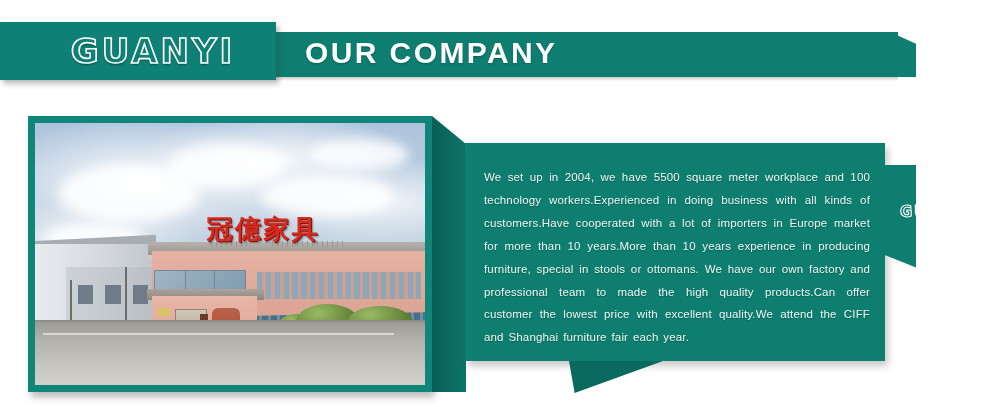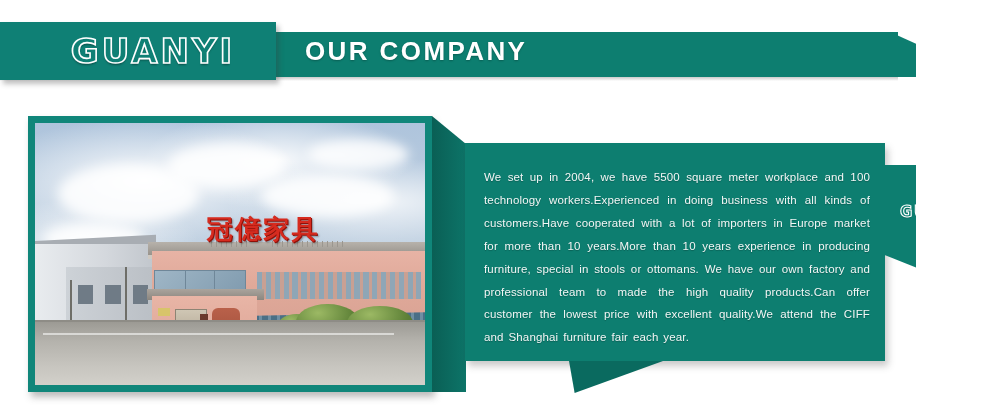--- a/index.html
+++ b/index.html
@@ -39,21 +39,21 @@
     font-size:34px;font-weight:700;letter-spacing:3px;
     color:#0f8075;
     -webkit-text-stroke:1.6px #ffffff;
     text-shadow:0 2px 2px rgba(0,0,0,.35);
     user-select:none;
     padding-left:30px;
   }
 
   .page-title{
     position:absolute;left:305px;top:36px;
-    font-size:26px;font-weight:700;color:#ffffff;
+    font-size:30px;font-weight:700;color:#ffffff;
     letter-spacing:2.4px;
     text-shadow:0 1px 2px rgba(0,0,0,.25);
     white-space:nowrap;
   }
 
   
   .photo-wrap{
     position:absolute;left:28px;top:116px;width:404px;height:276px;
     background:#10867a;
     padding:7px;

